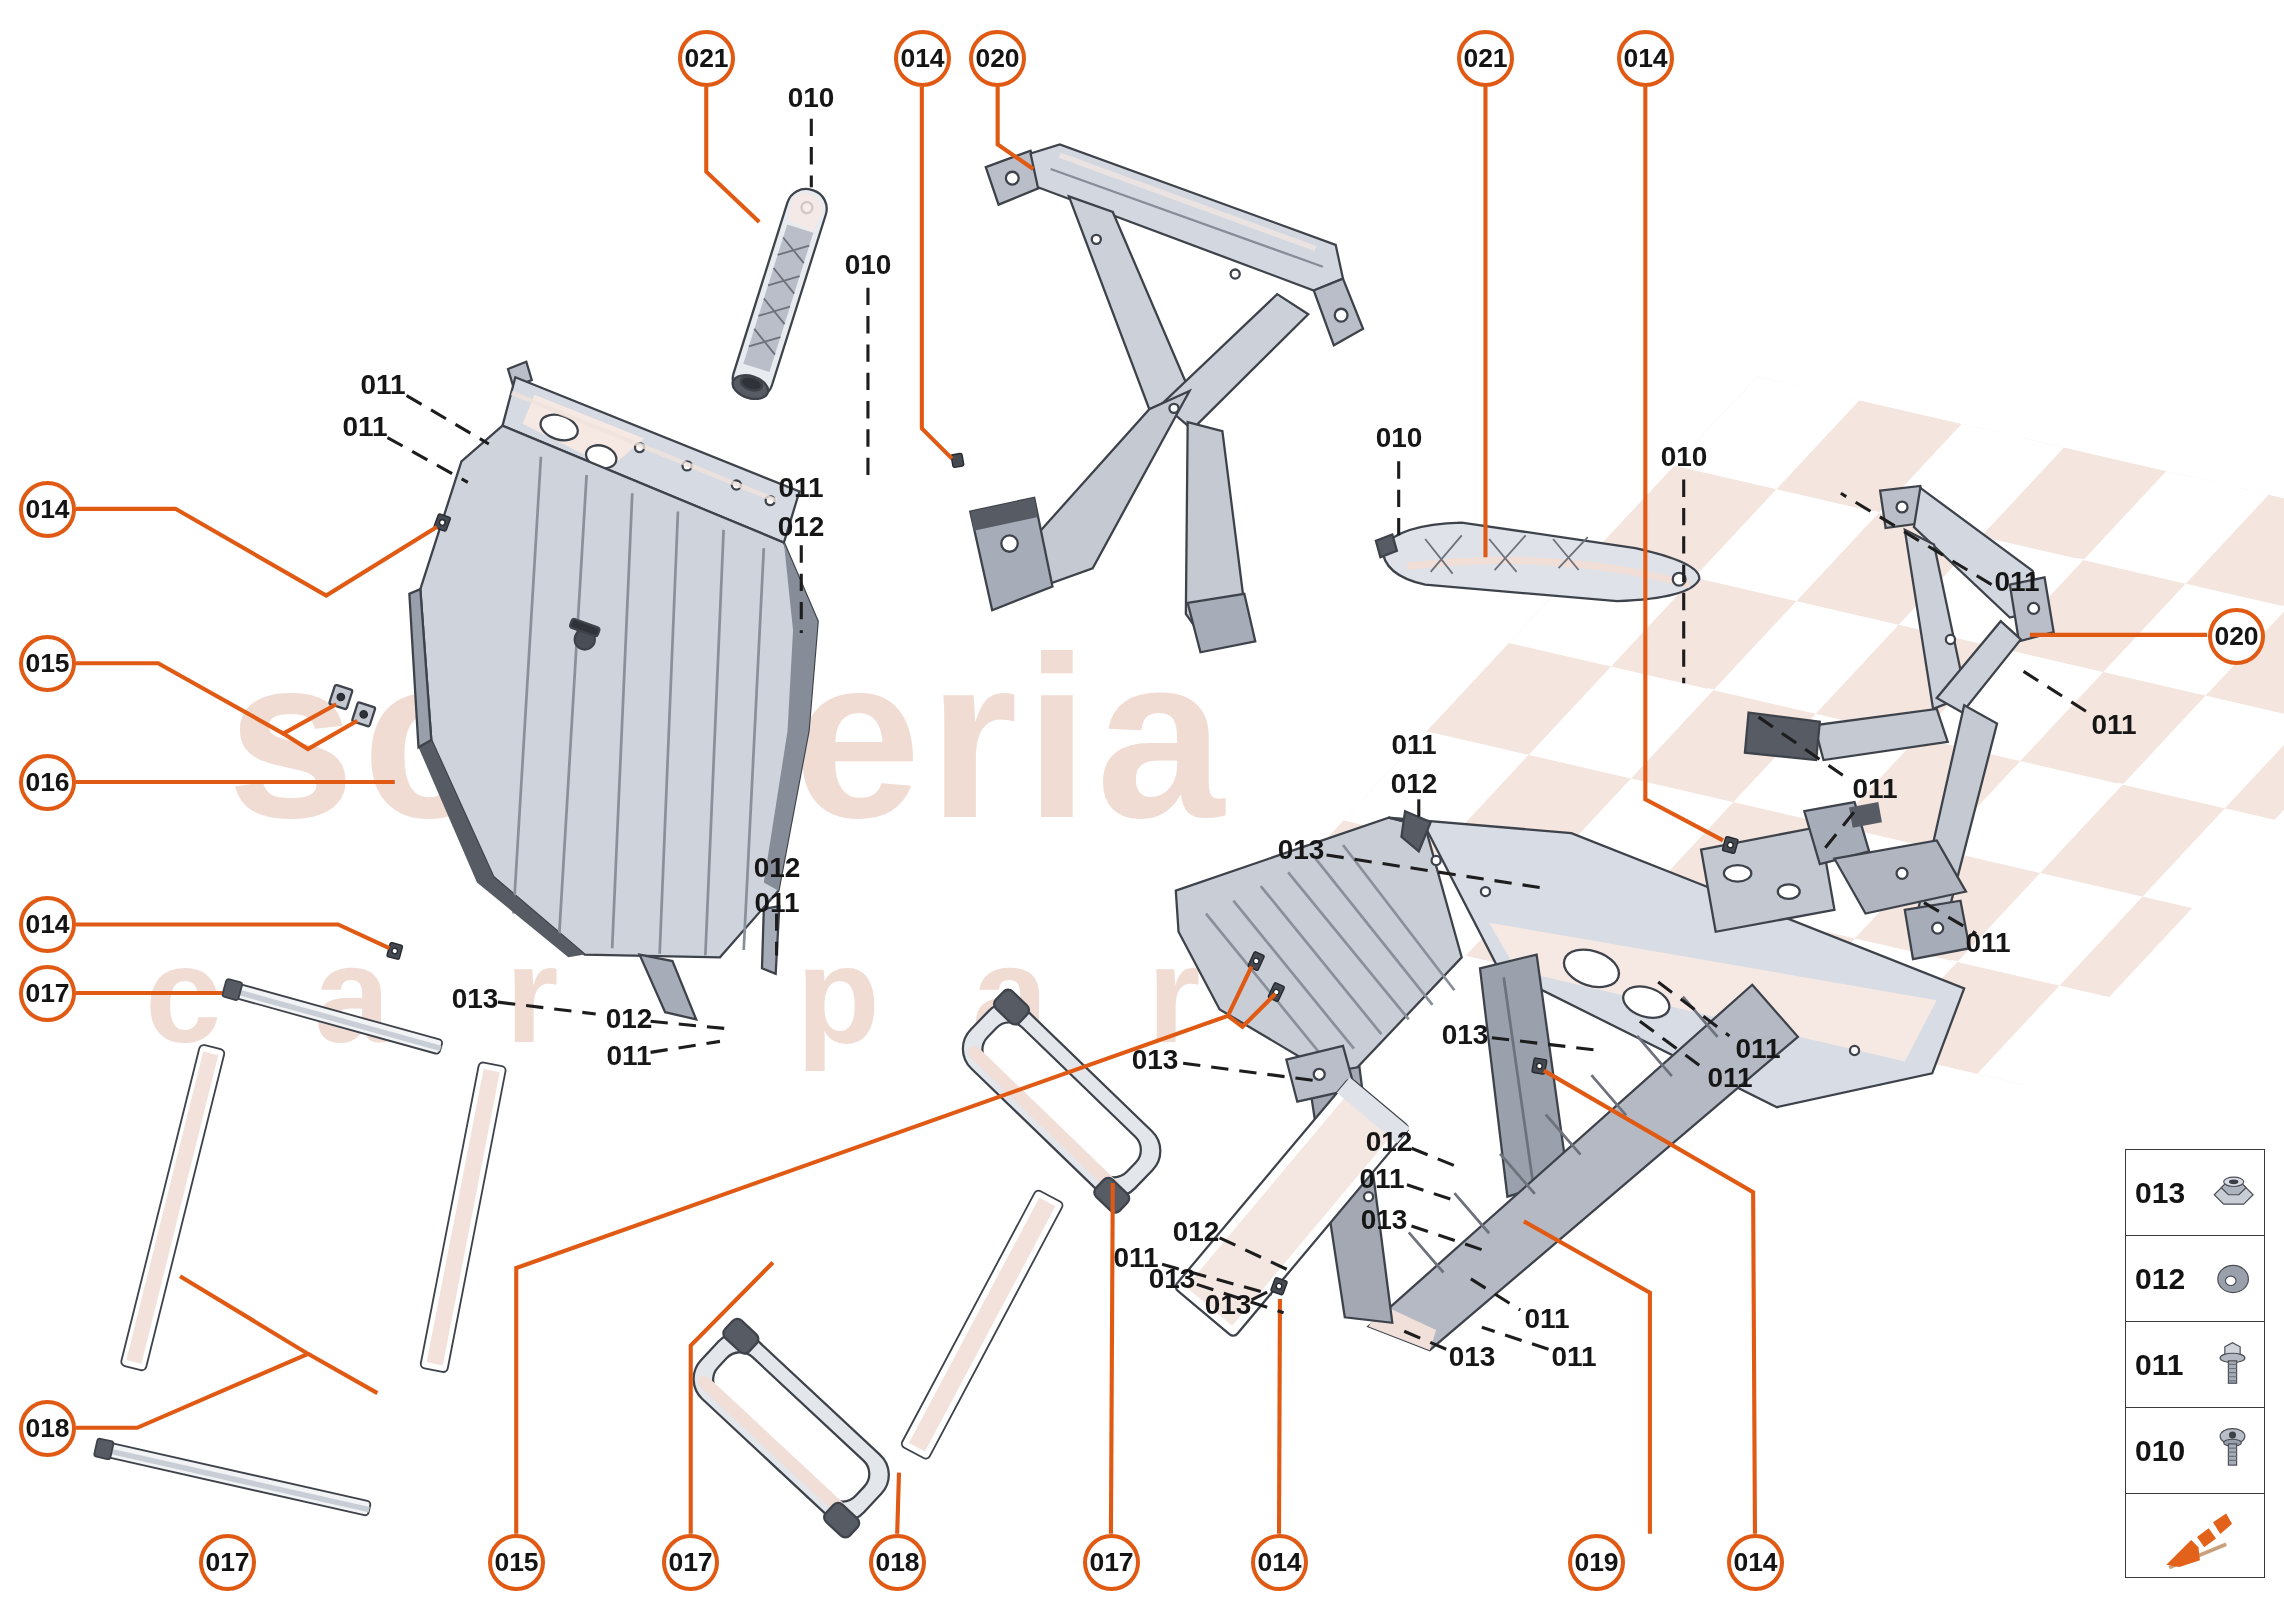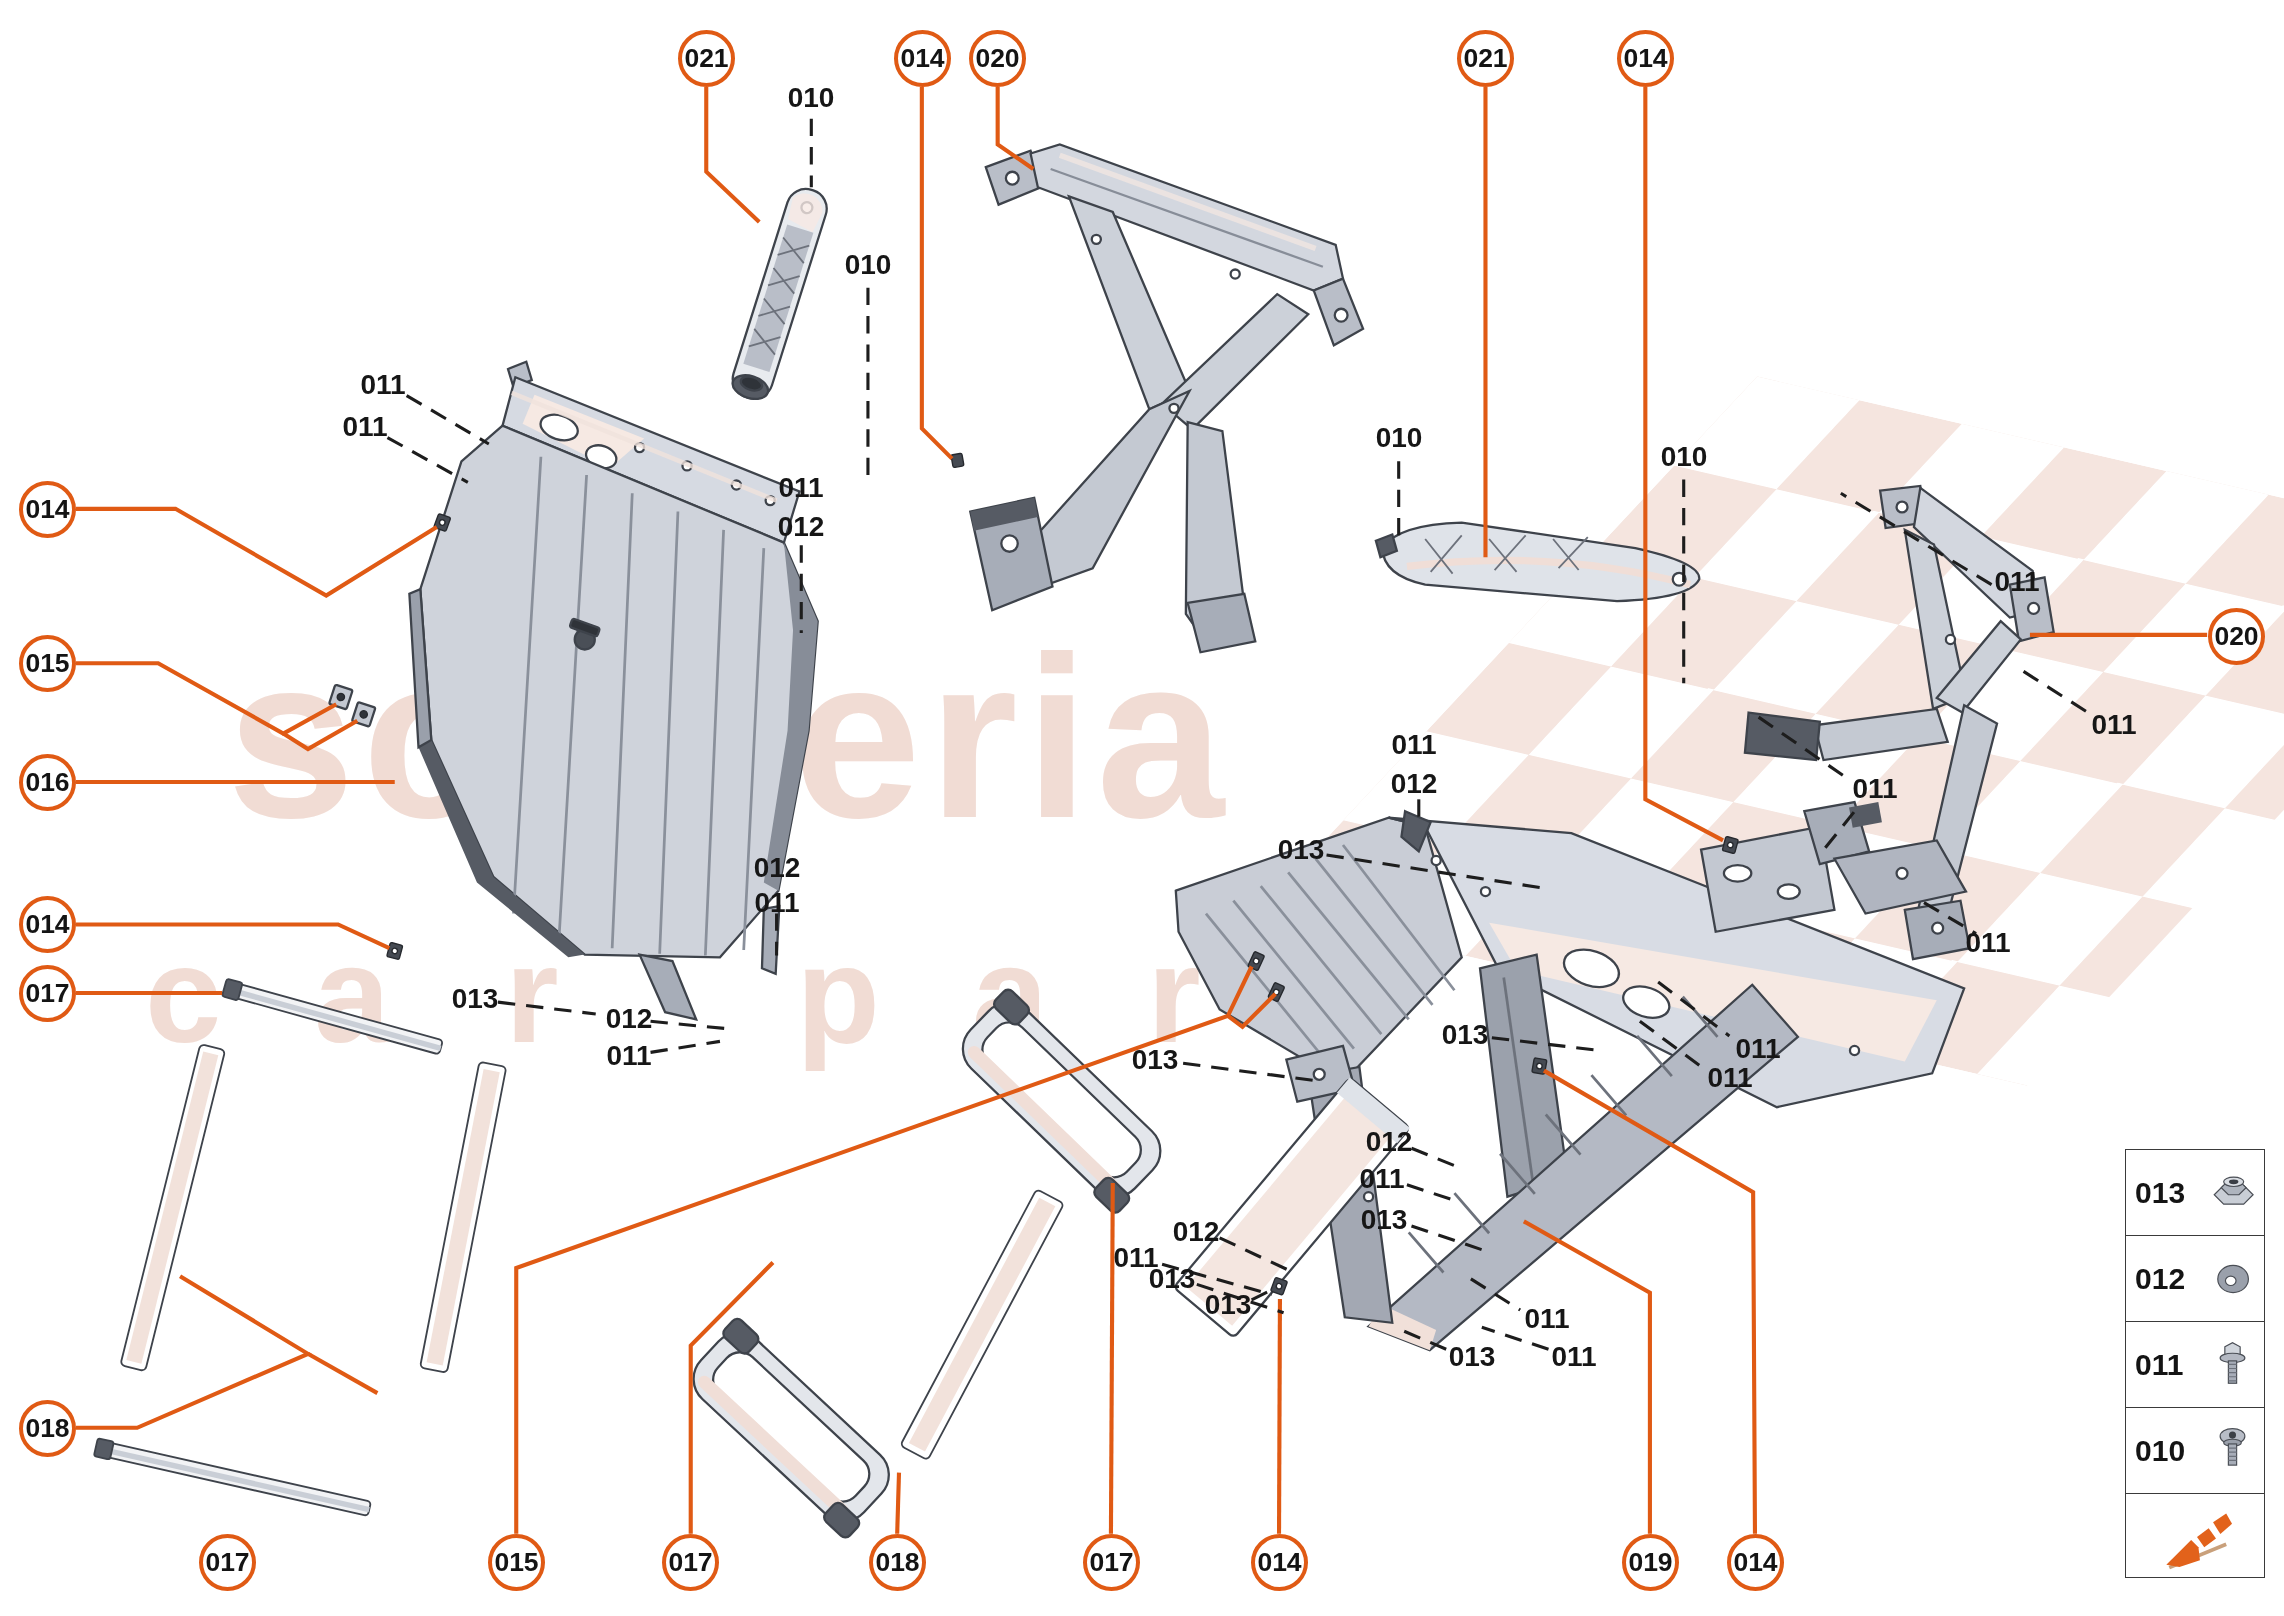--- a/index.html
+++ b/index.html
@@ -351,21 +351,21 @@
     <div class="badge" style="left: 19px; top: 896px;">014</div>
     <div class="badge" style="left: 19px; top: 965px;">017</div>
     <div class="badge" style="left: 19px; top: 1400px;">018</div>
     <div class="badge" style="left: 2208px; top: 608px;">020</div>
     <div class="badge" style="left: 199px; top: 1534px;">017</div>
     <div class="badge" style="left: 488px; top: 1534px;">015</div>
     <div class="badge" style="left: 662px; top: 1534px;">017</div>
     <div class="badge" style="left: 869px; top: 1534px;">018</div>
     <div class="badge" style="left: 1083px; top: 1534px;">017</div>
     <div class="badge" style="left: 1251px; top: 1534px;">014</div>
-    <div class="badge" style="left: 1622px; top: 1534px;">019</div>
+    <div class="badge" style="left: 1568px; top: 1534px;">019</div>
     <div class="badge" style="left: 1727px; top: 1534px;">014</div>
     <div class="plabel" style="left: 811px; top: 98px;">010</div>
     <div class="plabel" style="left: 868px; top: 265px;">010</div>
     <div class="plabel" style="left: 1399px; top: 438px;">010</div>
     <div class="plabel" style="left: 1684px; top: 457px;">010</div>
     <div class="plabel" style="left: 383px; top: 385px;">011</div>
     <div class="plabel" style="left: 365px; top: 427px;">011</div>
     <div class="plabel" style="left: 801px; top: 488px;">011</div>
     <div class="plabel" style="left: 801px; top: 527px;">012</div>
     <div class="plabel" style="left: 777px; top: 868px;">012</div>

